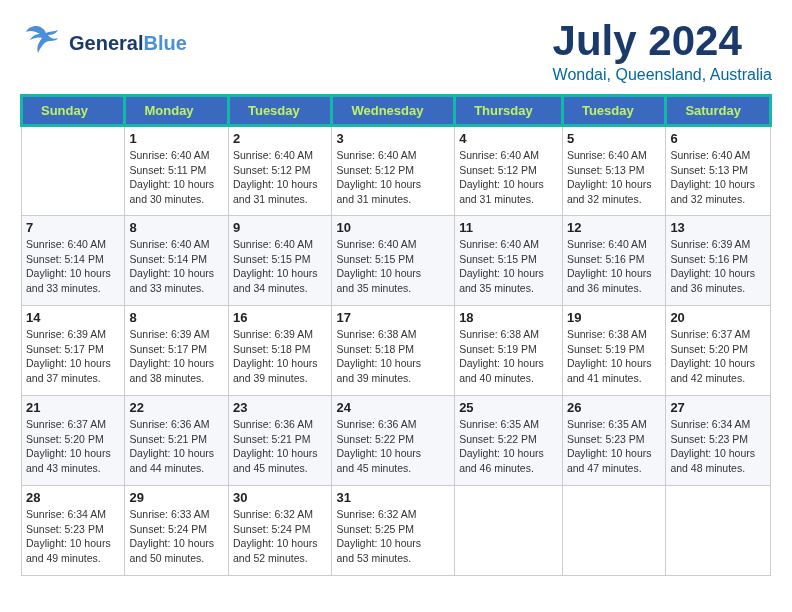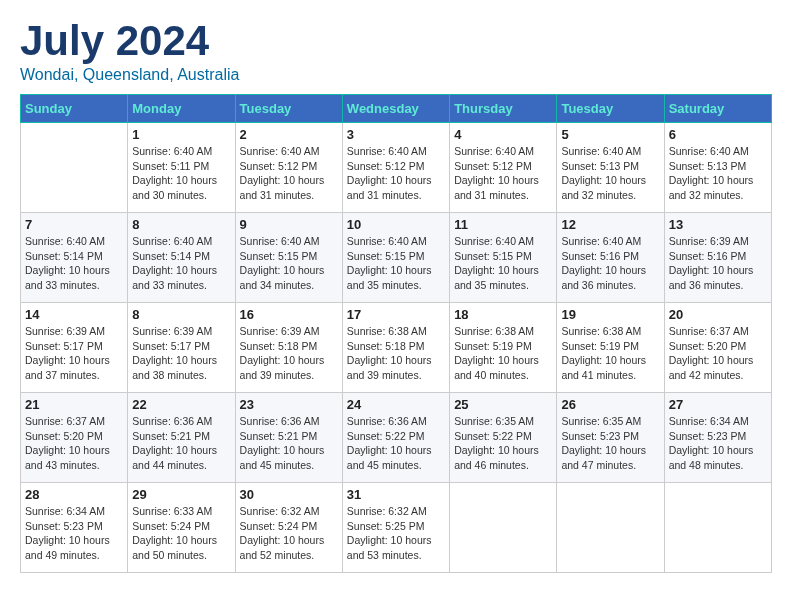--- a/index.html
+++ b/index.html
@@ -30,26 +30,26 @@
       color: #0369a1;
       margin-top: 4px;
     }
     table {
       width: 100%;
       border-collapse: collapse;
       font-size: 11px;
     }
     thead tr th {
       background: #3a6abf;
-      color: #5eead4;
+      color: #bef264;
       font-weight: bold;
-      padding: 6px 4px;
+      padding: 6px 18px;
       text-align: left;
       font-size: 13px;
-      border: 1px solid #14b8a6;
+      border: 3px solid #14b8a6;
     }
     tbody tr td {
       border: 1px solid #ccc;
       vertical-align: top;
       padding: 4px 4px;
       min-height: 80px;
       height: 90px;
       background: #fff;
     }
     tbody tr:nth-child(even) td {
@@ -73,20 +73,31 @@
     .logo-container {
       display: flex;
       align-items: center;
       gap: 4px;
     }
   </style>
 </head>
 <body>
 
 <div class="header">
+  <div class="logo-container">
+    <svg width="45" height="45" viewBox="0 0 45 45">
+
+      <path d="M22 8 C18 4, 8 6, 6 12 C10 10, 15 11, 20 14 C16 14, 12 16, 10 20 C14 18, 18 17, 22 18 C19 22, 16 27, 18 33 C20 28, 23 24, 26 22 C30 20, 36 22, 38 18 C34 20, 30 18, 28 15 C32 15, 36 14, 38 10 C34 12, 29 11, 26 13 C25 11, 24 9, 22 8Z" fill="#4a90d9"></path>
+    </svg>
+    <div>
+      <div style="font-size:20px;font-weight:bold;color:#1a3a6b;line-height:1.1;">
+        <span>General</span><span style="color:#4a90d9;">Blue</span>
+      </div>
+    </div>
+  </div>
   <div class="title-block">
     <div class="month-year">July 2024</div>
     <div class="location">Wondai, Queensland, Australia</div>
   </div>
 </div>
 
 <table>
   <thead>
     <tr id="header-row">
         <th>Sunday</th>

